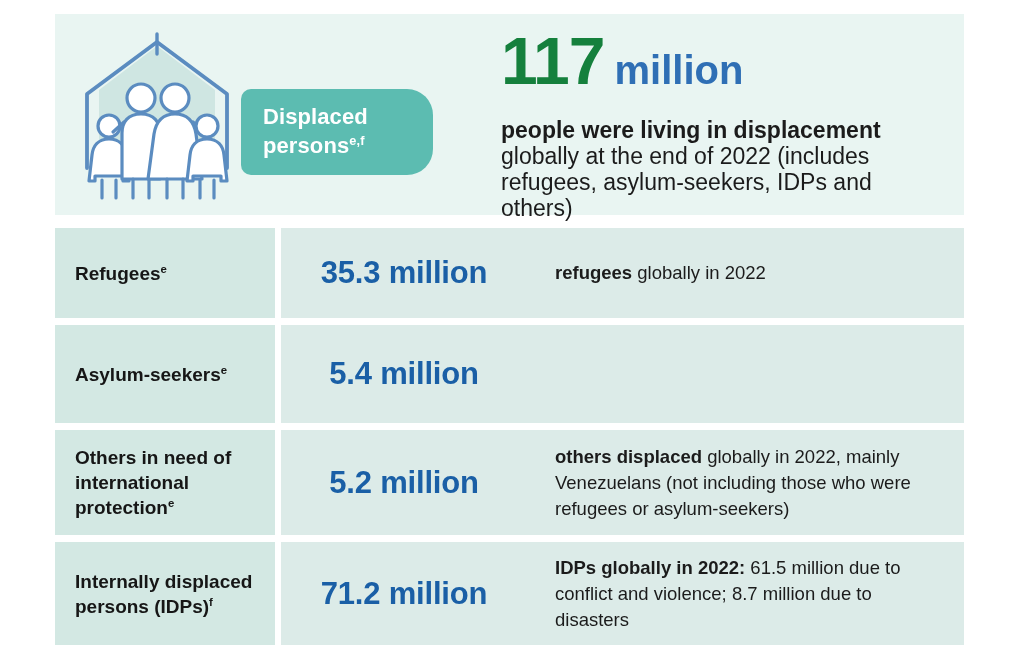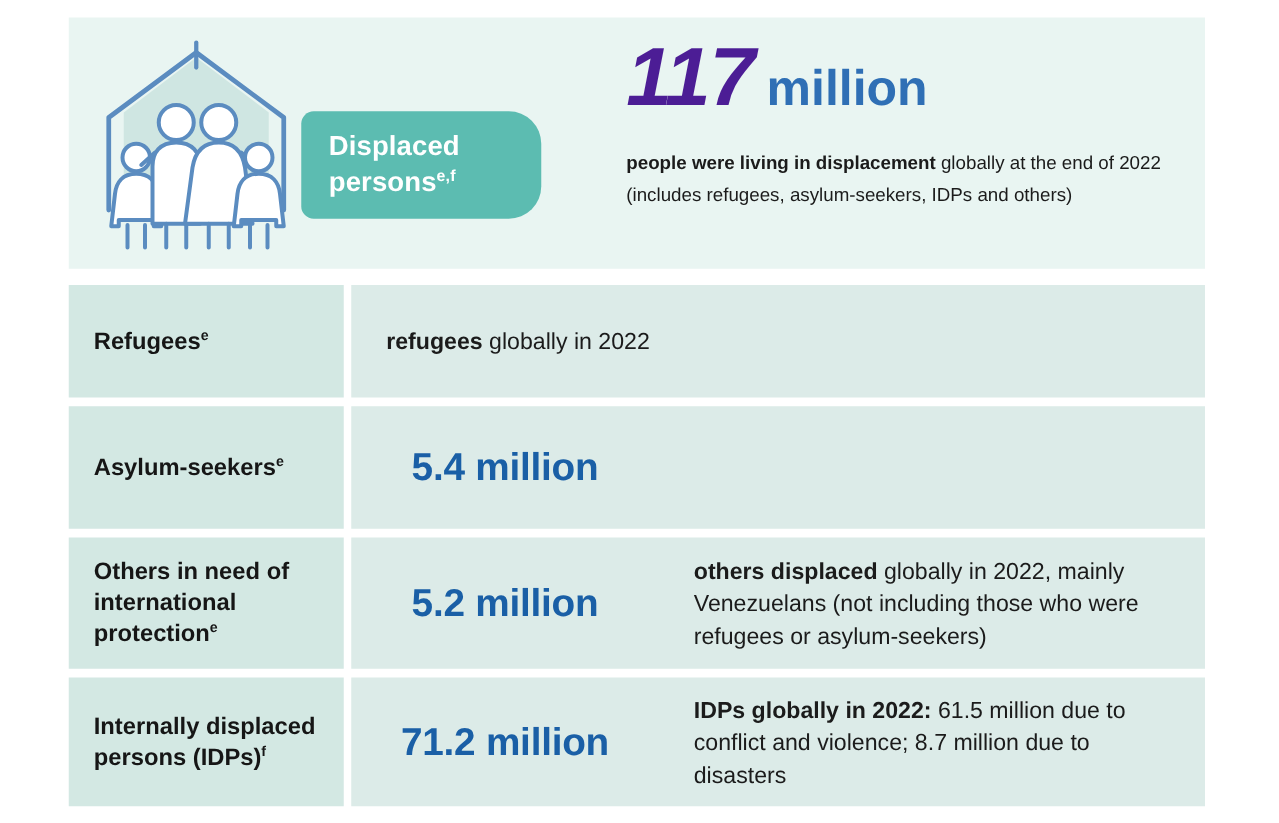--- a/index.html
+++ b/index.html
@@ -69,39 +69,38 @@
 
   .headline {
     position: absolute;
     left: 446px;
     top: 10px;
     width: 450px;
   }
   .big-number {
     font-size: 66px;
     font-weight: bold;
-    color: #4c1d95;
+    color: #15803d;
     letter-spacing: -1px;
     line-height: 74px;
     display: inline-block;
     vertical-align: baseline;
-    font-style: italic;
   }
   .big-unit {
     font-size: 40px;
     font-weight: bold;
     color: #2f6fb5;
     line-height: 74px;
     display: inline-block;
     vertical-align: baseline;
     padding-left: 10px;
   }
   .headline-desc {
     margin-top: 10px;
-    font-size: 15px;
+    font-size: 23px;
     line-height: 26px;
     color: #1b1b1b;
     max-width: 445px;
   }
   .headline-desc b { font-weight: bold; }
 
   
   .row {
     position: absolute;
     left: 55px;
@@ -215,20 +214,21 @@
         <b>people were living in displacement</b><span> globally at the end of 2022 (includes refugees, asylum-seekers, IDPs and others)</span>
       </div>
     </div>
   </div>
 
   <div class="row" style="top:228px;height:90px;">
     <div class="cell-label">
       <div class="label-text"><span>Refugees</span><sup>e</sup></div>
     </div>
     <div class="cell-right">
+      <div class="value-text">35.3 million</div>
       <div class="desc-text"><b>refugees</b><span> globally in 2022</span></div>
     </div>
   </div>
 
   <div class="row" style="top:325px;height:98px;">
     <div class="cell-label">
       <div class="label-text"><span>Asylum-seekers</span><sup>e</sup></div>
     </div>
     <div class="cell-right">
       <div class="value-text">5.4 million</div>

